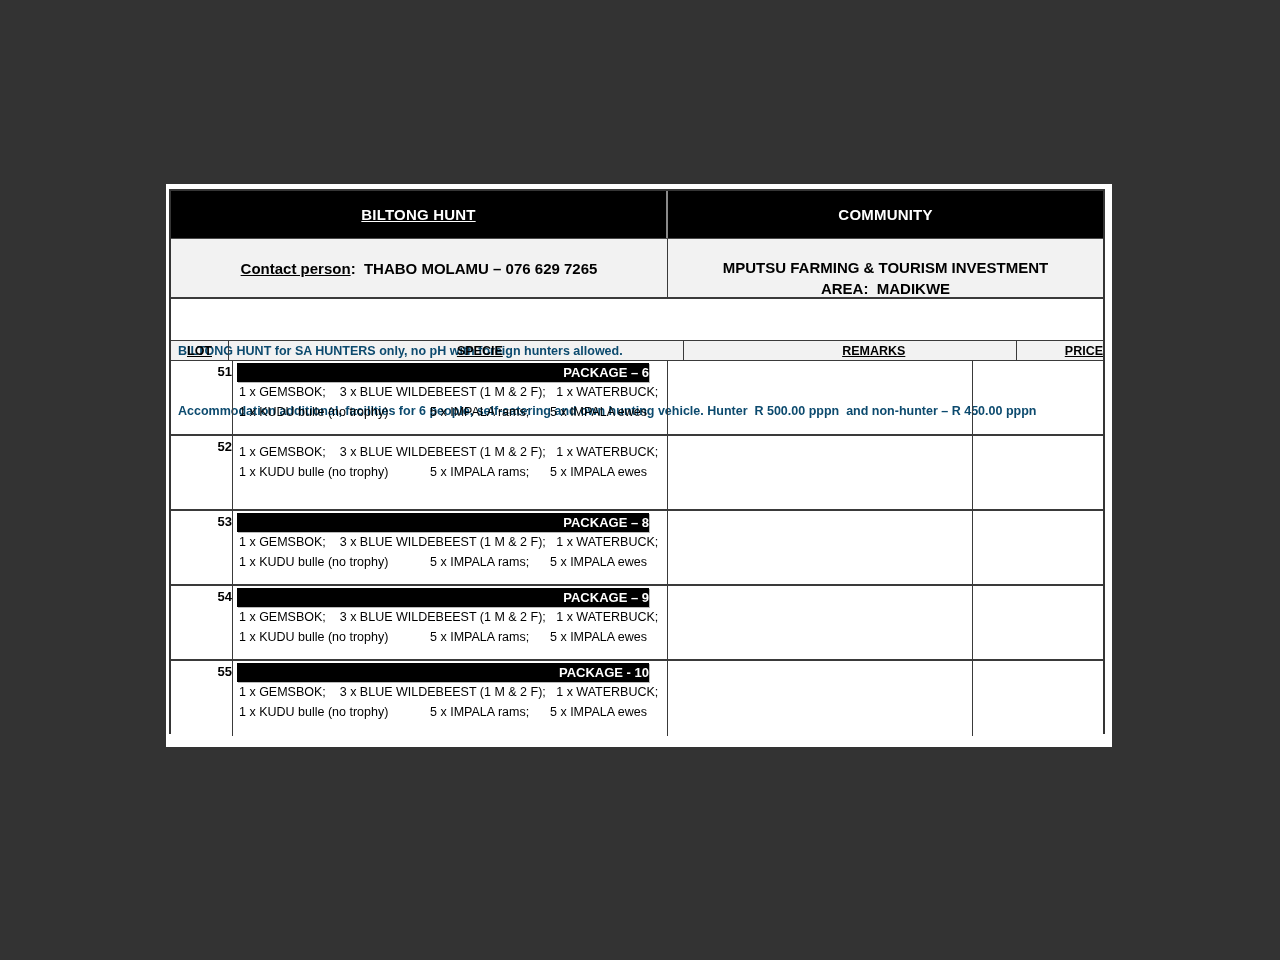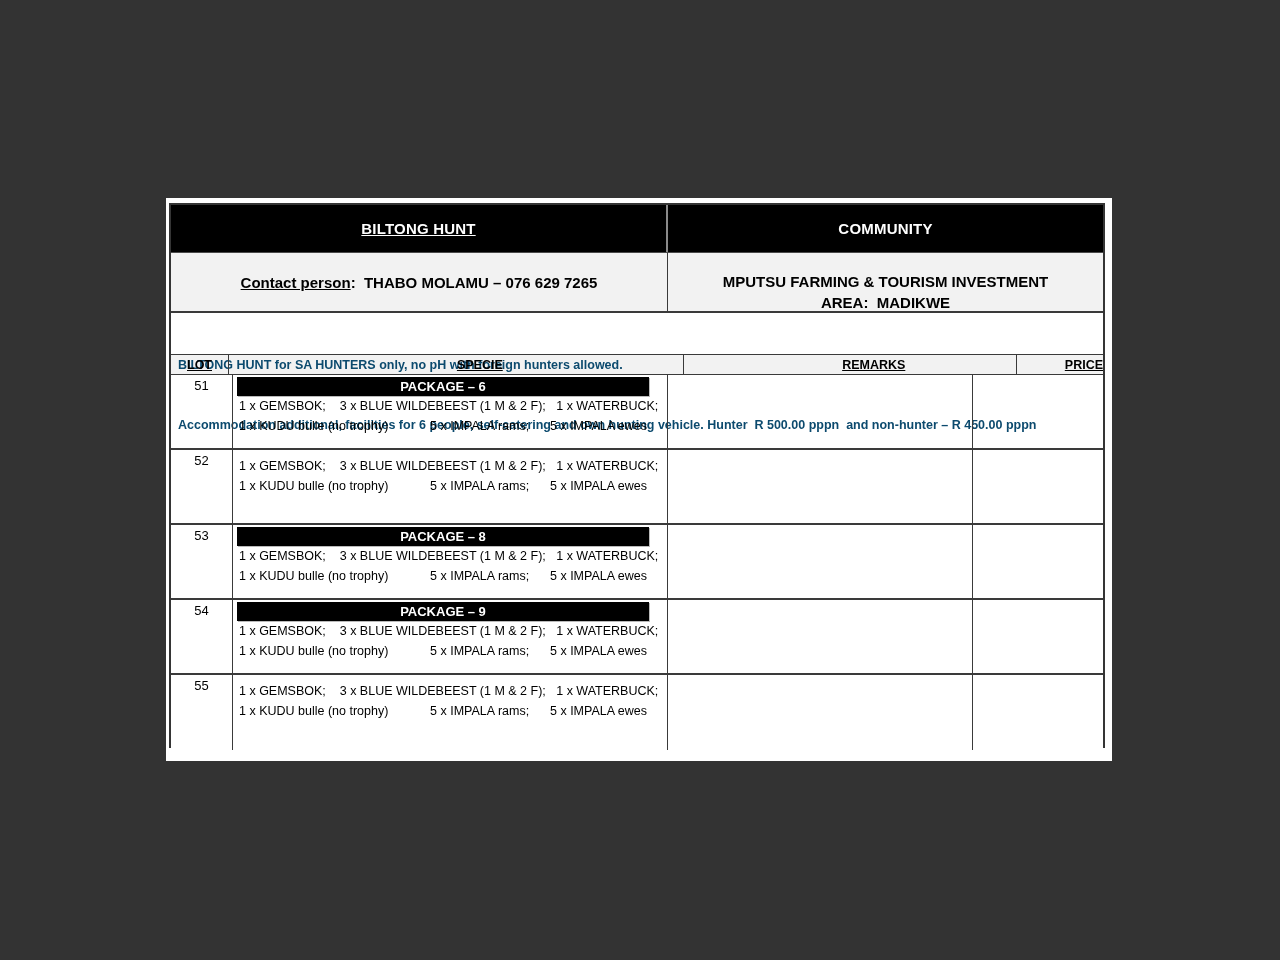--- a/index.html
+++ b/index.html
@@ -7,21 +7,21 @@
     width: 1280px; height: 960px;
     overflow: hidden;
     font-family: "Liberation Sans", sans-serif;
   }
   .stage {
     position: absolute; left: 0; top: 0;
     width: 1280px; height: 960px;
     background: #333333;
   }
   .page {
-    position: absolute; left: 166px; top: 198px;
+    position: absolute; left: 166px; top: 184px;
     width: 946px; height: 563px;
     background: #ffffff;
     padding: 5px 7px 13px 3px;
   }
   .tbl {
     width: 936px; height: 545px;
     border: 2px solid #353535;
     background: #ffffff;
   }
   .row { display: flex; width: 100%; }
@@ -71,29 +71,29 @@
 
   
   .data-row { height: 75px; border-bottom: 2px solid #3a3a3a; background: #ffffff; }
   .data-row:last-child { border-bottom: none; }
   .c-lot     { width: 62px;  border-right: 1px solid #3a3a3a; }
   .c-specie  { width: 435px; border-right: 1px solid #3a3a3a; }
   .c-remarks { width: 305px; border-right: 1px solid #3a3a3a; justify-content: center; }
   .c-price   { flex: 1; align-items: flex-end; }
 
   .lot-cell {
-    text-align: center; padding-top: 3px;
-    font-weight: normal; font-size: 13px; color: #000;
+    text-align: right; padding-top: 3px;
+    font-weight: bold; font-size: 13px; color: #000;
   }
   .specie-cell { padding: 0; }
   .pkg-bar {
     margin: 2px 18px 0 4px; height: 19px;
     background: #000000; color: #ffffff;
     font-weight: bold; font-size: 13px;
-    text-align: center; line-height: 19px;
+    text-align: right; line-height: 19px;
     box-shadow: 1px 1px 0 rgba(130,130,130,.55);
   }
   .sp-line {
     padding-left: 6px; margin-top: 1px;
     font-size: 12.5px; color: #000;
     line-height: 19px; white-space: pre;
   }
   .sp-line:first-of-type { margin-top: 7px; }
 </style>
 </head>
@@ -181,20 +181,21 @@
           <div class="sp-line">1 x GEMSBOK;    3 x BLUE WILDEBEEST (1 M &amp; 2 F);   1 x WATERBUCK;</div>
           <div class="sp-line">1 x KUDU bulle (no trophy)            5 x IMPALA rams;      5 x IMPALA ewes</div>
         </div>
         <div class="c-remarks"></div>
         <div class="c-price"></div>
       </div>
 
       <div class="row data-row">
         <div class="c-lot lot-cell">55</div>
         <div class="c-specie specie-cell">
+          <div class="pkg-bar">PACKAGE - 10</div>
           <div class="sp-line">1 x GEMSBOK;    3 x BLUE WILDEBEEST (1 M &amp; 2 F);   1 x WATERBUCK;</div>
           <div class="sp-line">1 x KUDU bulle (no trophy)            5 x IMPALA rams;      5 x IMPALA ewes</div>
         </div>
         <div class="c-remarks"></div>
         <div class="c-price"></div>
       </div>
 
     </div>
   </div>
 </div>

